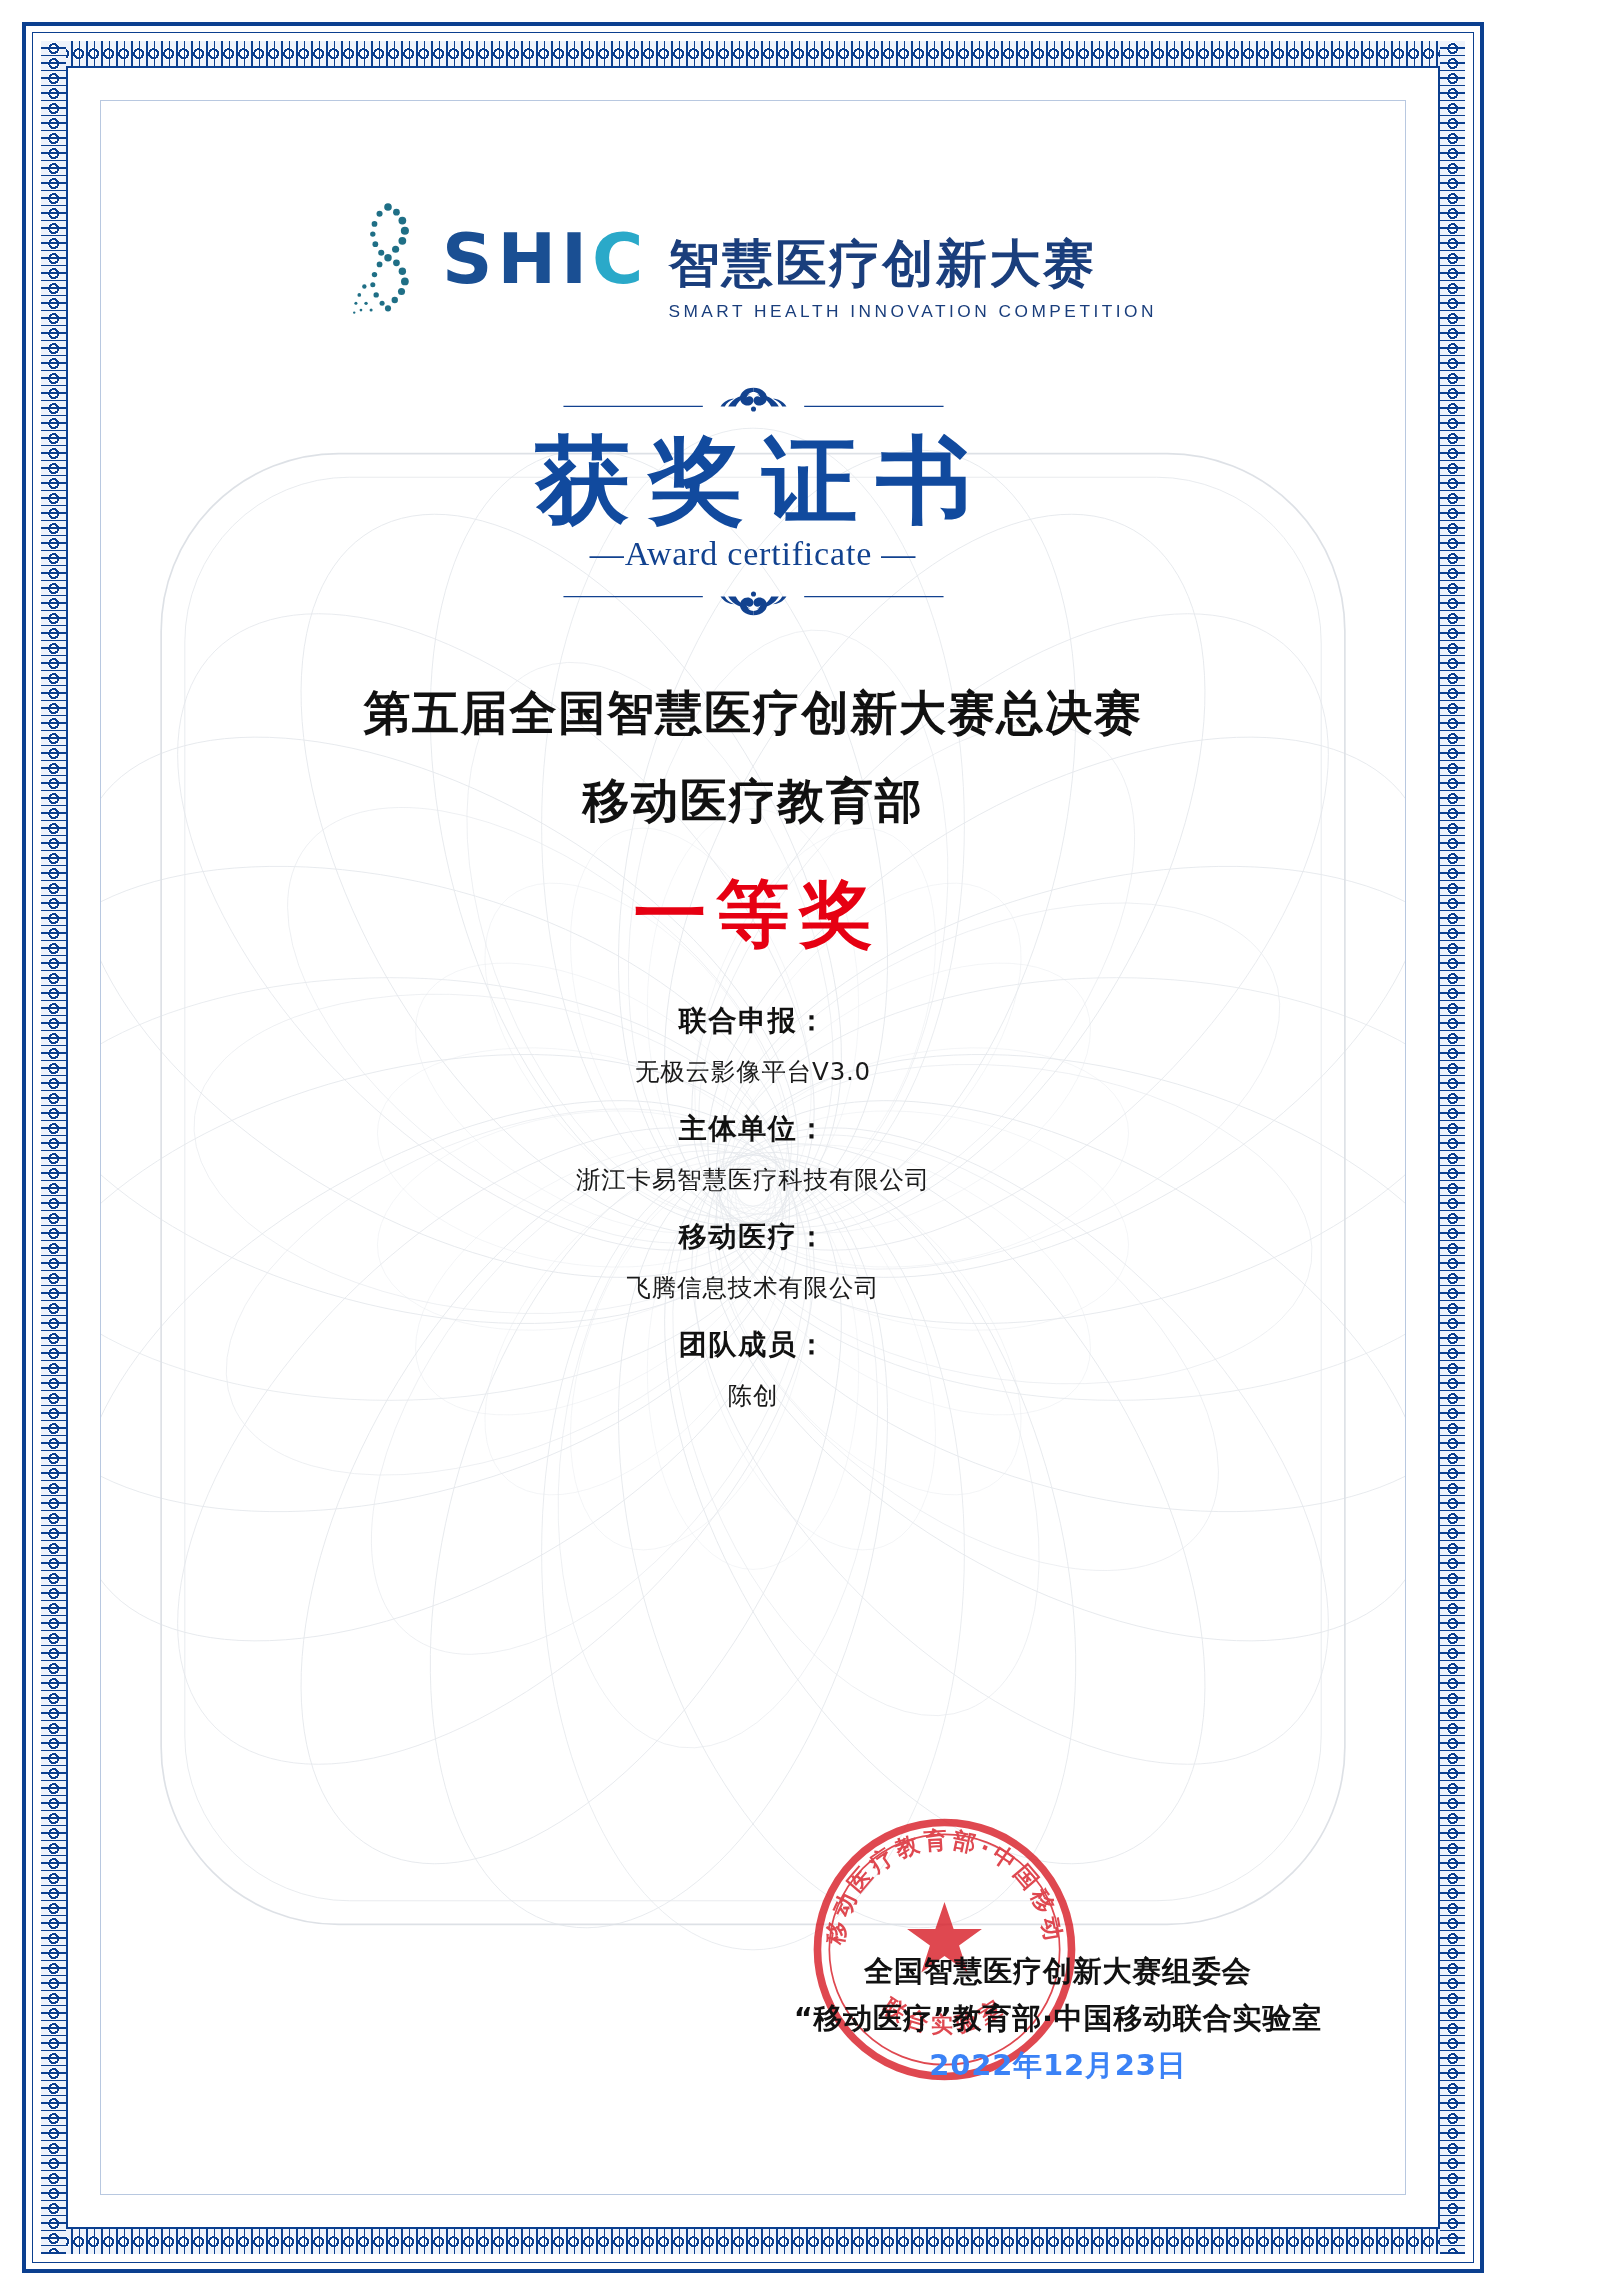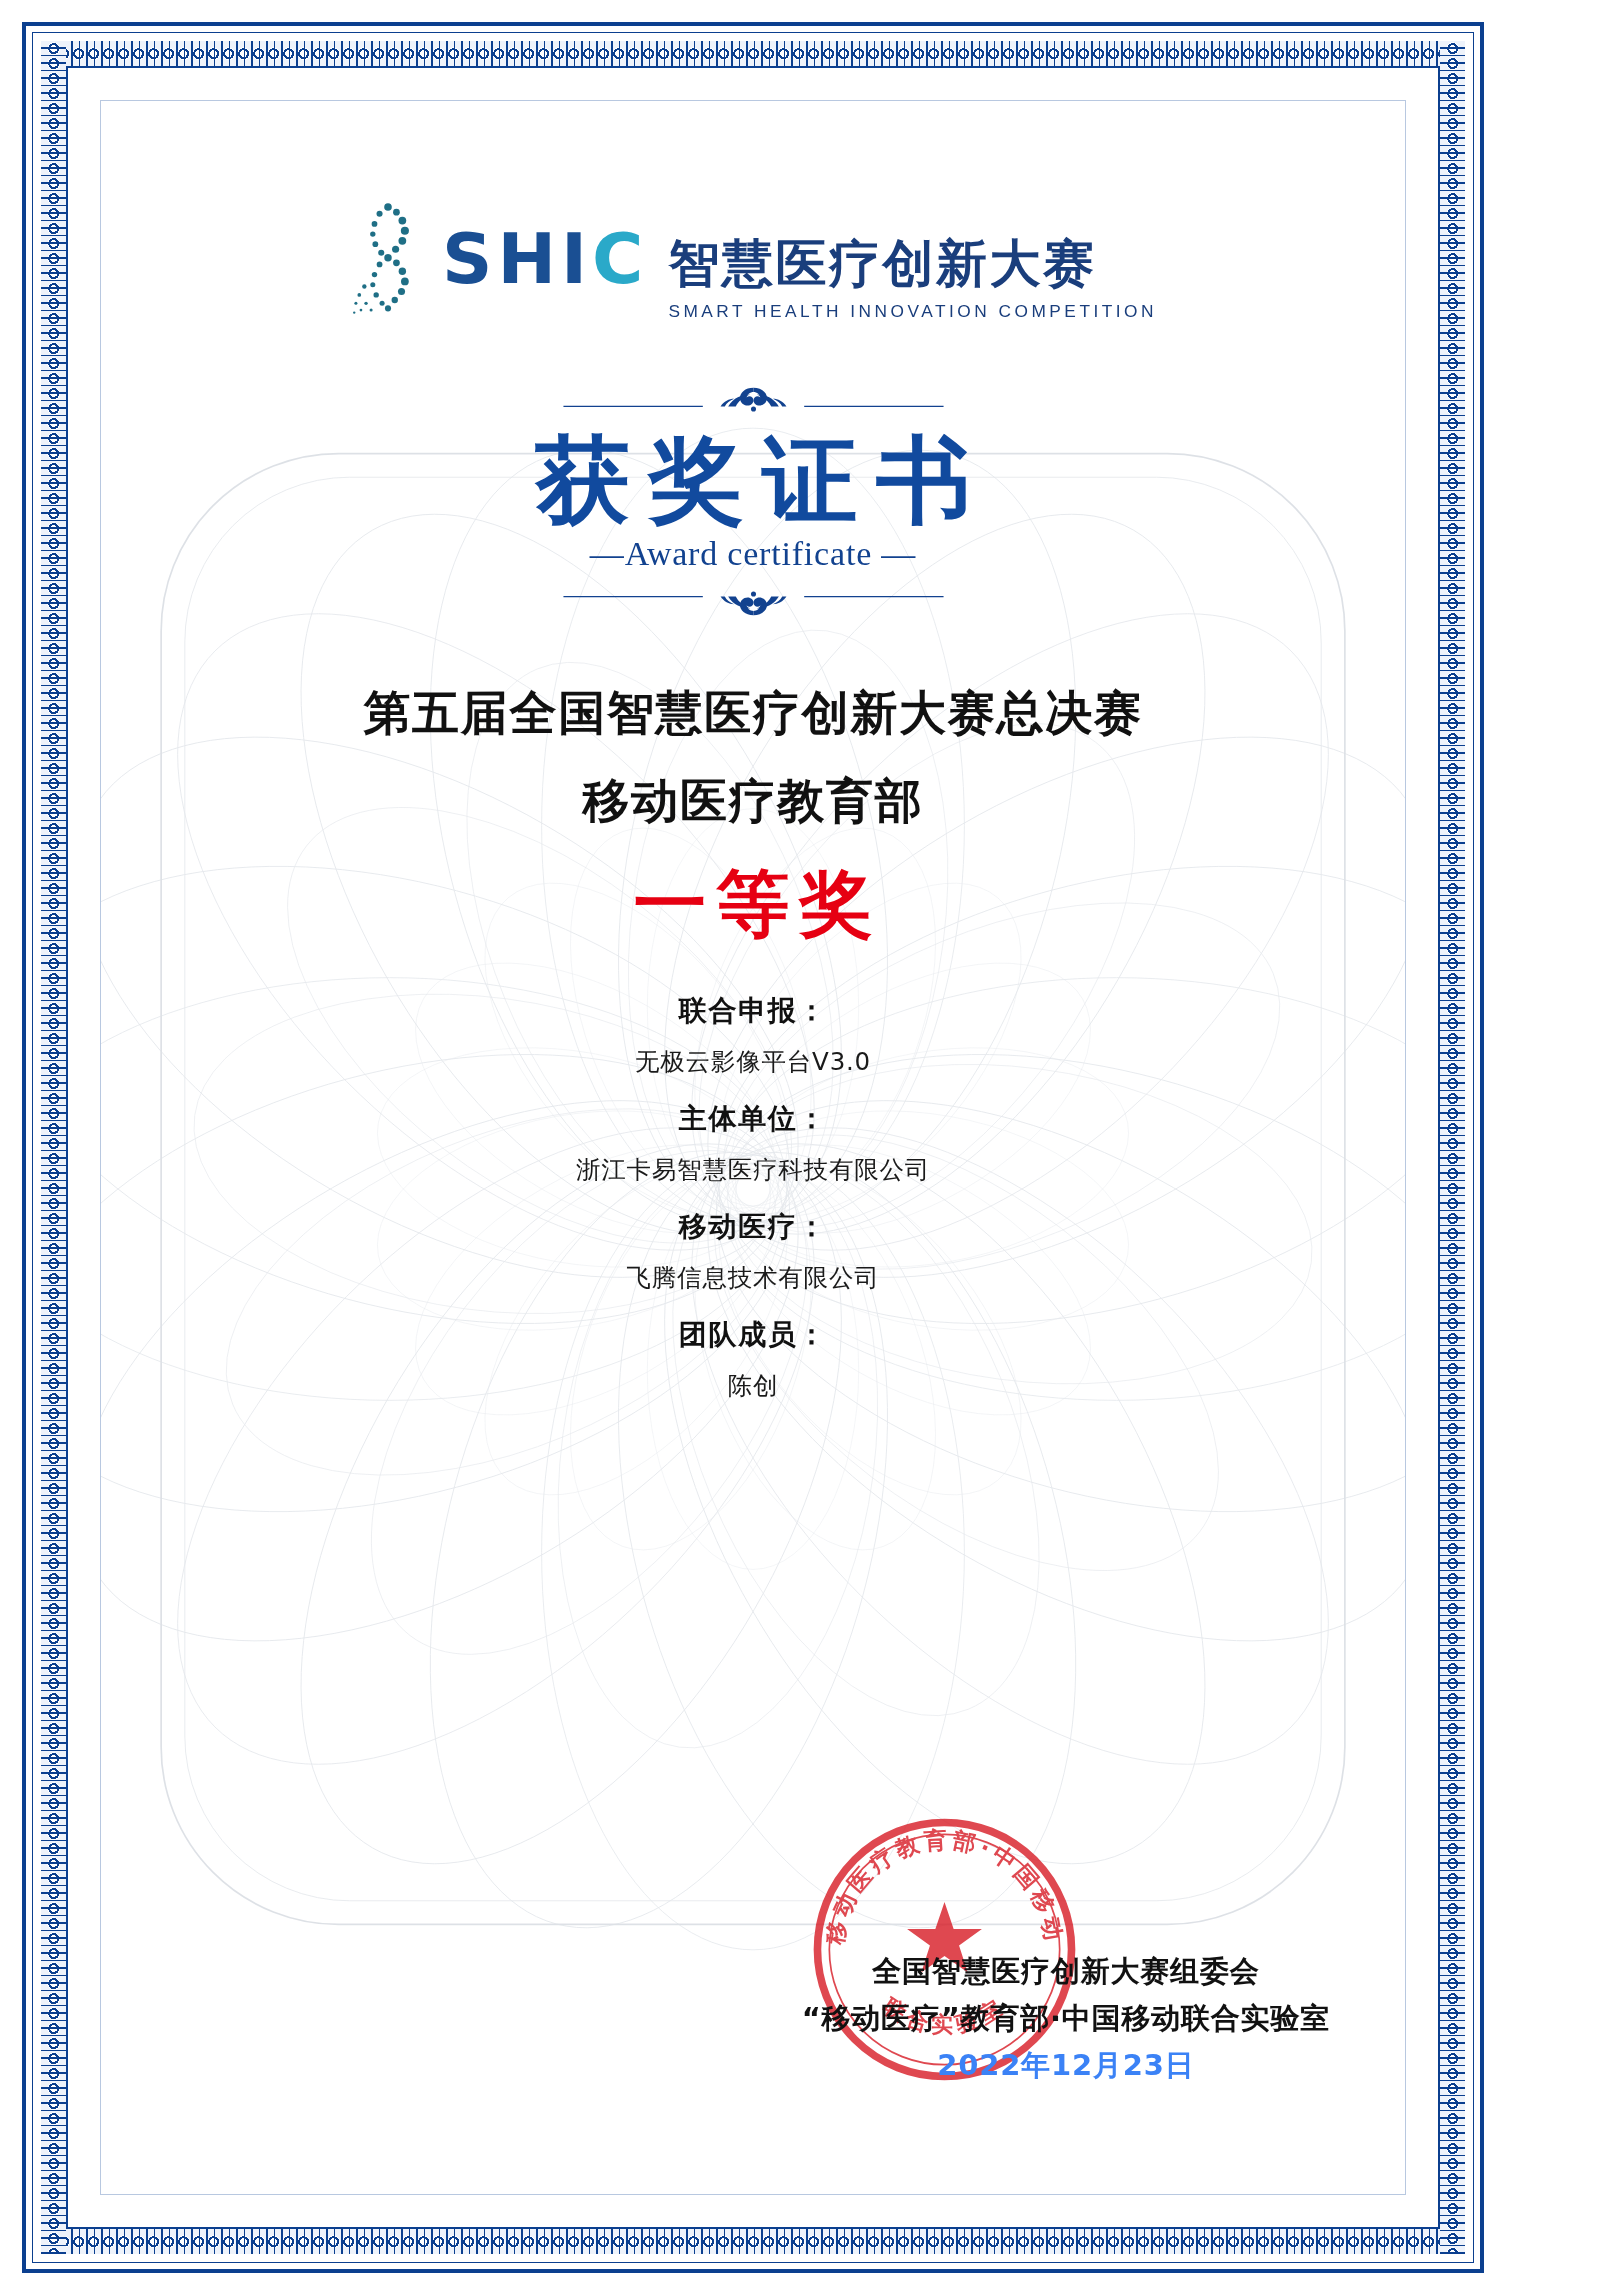--- a/index.html
+++ b/index.html
@@ -203,21 +203,21 @@
   }
   .event-line2 {
     margin-top: 25px;
     font-family: "DejaVu Sans", sans-serif;
     font-weight: bold;
     font-size: 47px;
     letter-spacing: 1.7px;
     color: #111111;
   }
   .award-grade {
-    margin-top: 23px;
+    margin-top: 33px;
     font-family: "DejaVu Serif", serif;
     font-weight: bold;
     font-size: 73px;
     letter-spacing: 10px;
     text-indent: 10px;
     color: #e60012;
   }
 
   
   .fields {
@@ -239,21 +239,21 @@
     font-size: 24.5px;
     letter-spacing: 0.8px;
     color: #1a1a1a;
     margin-bottom: 22px;
   }
   .field-value:last-child { margin-bottom: 0; }
 
   
   .signature {
     position: absolute;
-    right: 76px;
+    right: 84px;
     bottom: 106px;
     text-align: center;
     line-height: 1.62;
   }
   .sig-line {
     font-family: "DejaVu Sans", sans-serif;
     font-weight: bold;
     font-size: 29px;
     color: #111111;
     letter-spacing: 0.8px;

